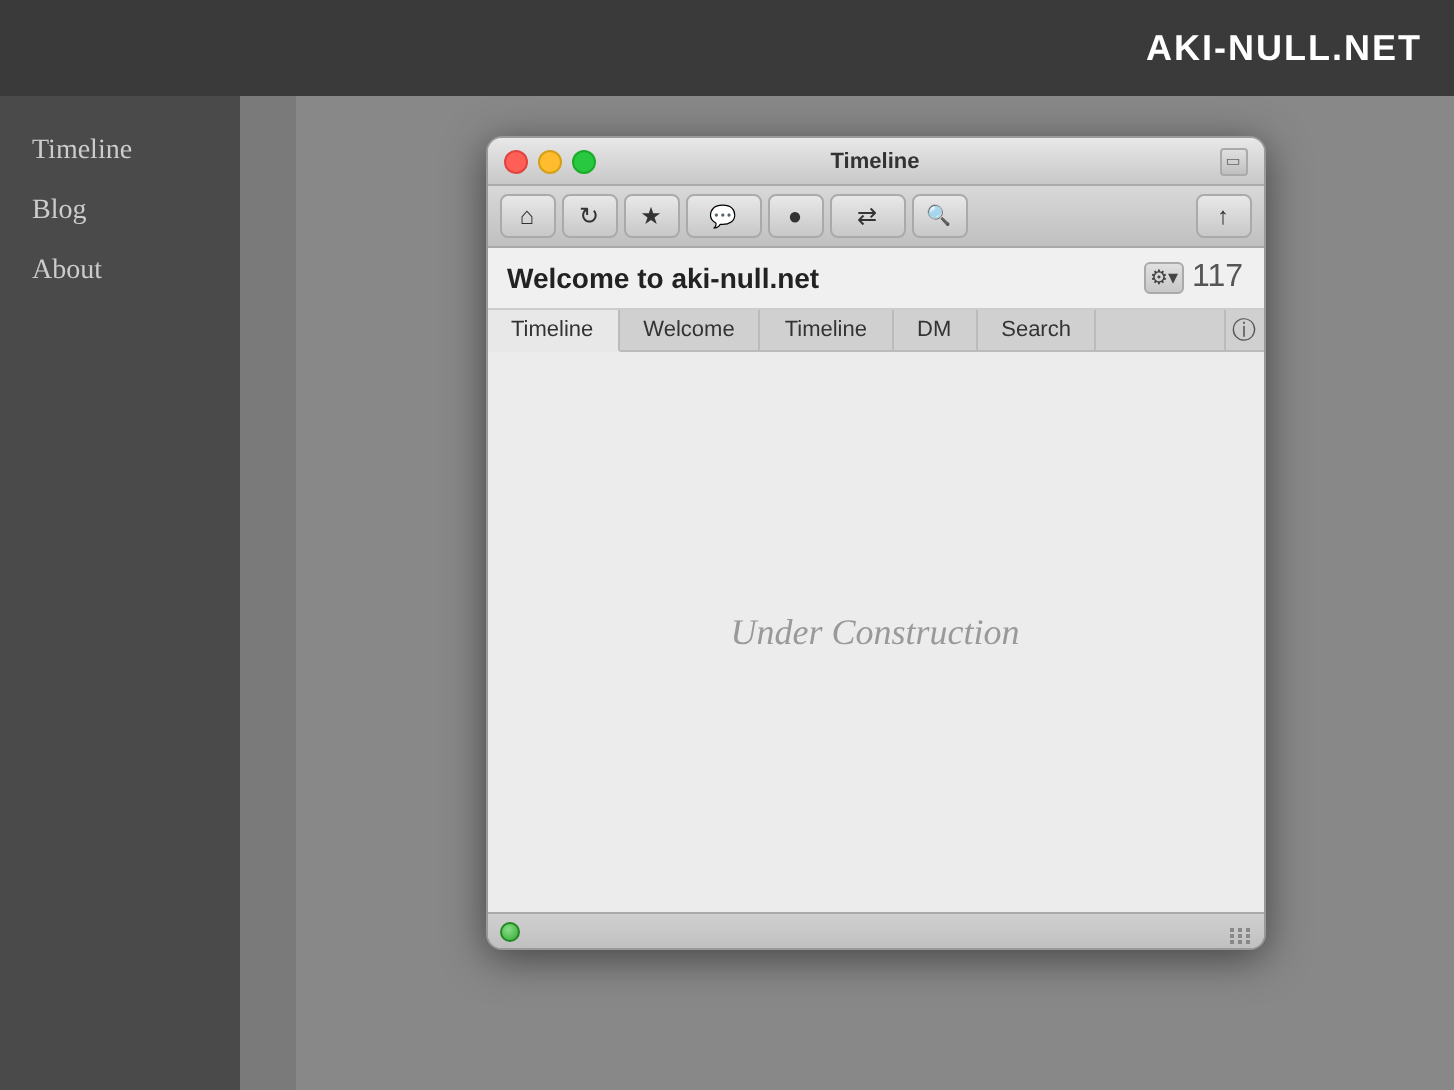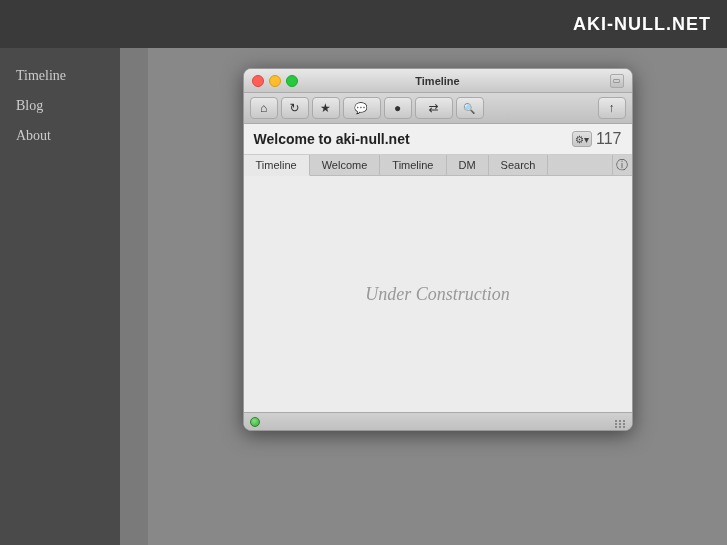--- a/index.html
+++ b/index.html
@@ -237,21 +237,21 @@
       font-size: 12px;
       color: #555;
       cursor: pointer;
       border-left: 1px solid #bbb;
       padding: 0 4px;
     }
 
     
     #window-body {
       background: #ececec;
-      height: 236px;
+      height: 280px;
       display: flex;
       align-items: center;
       justify-content: center;
     }
 
     #under-construction {
       font-size: 18px;
       color: #999;
       font-family: Georgia, serif;
       font-style: italic;

